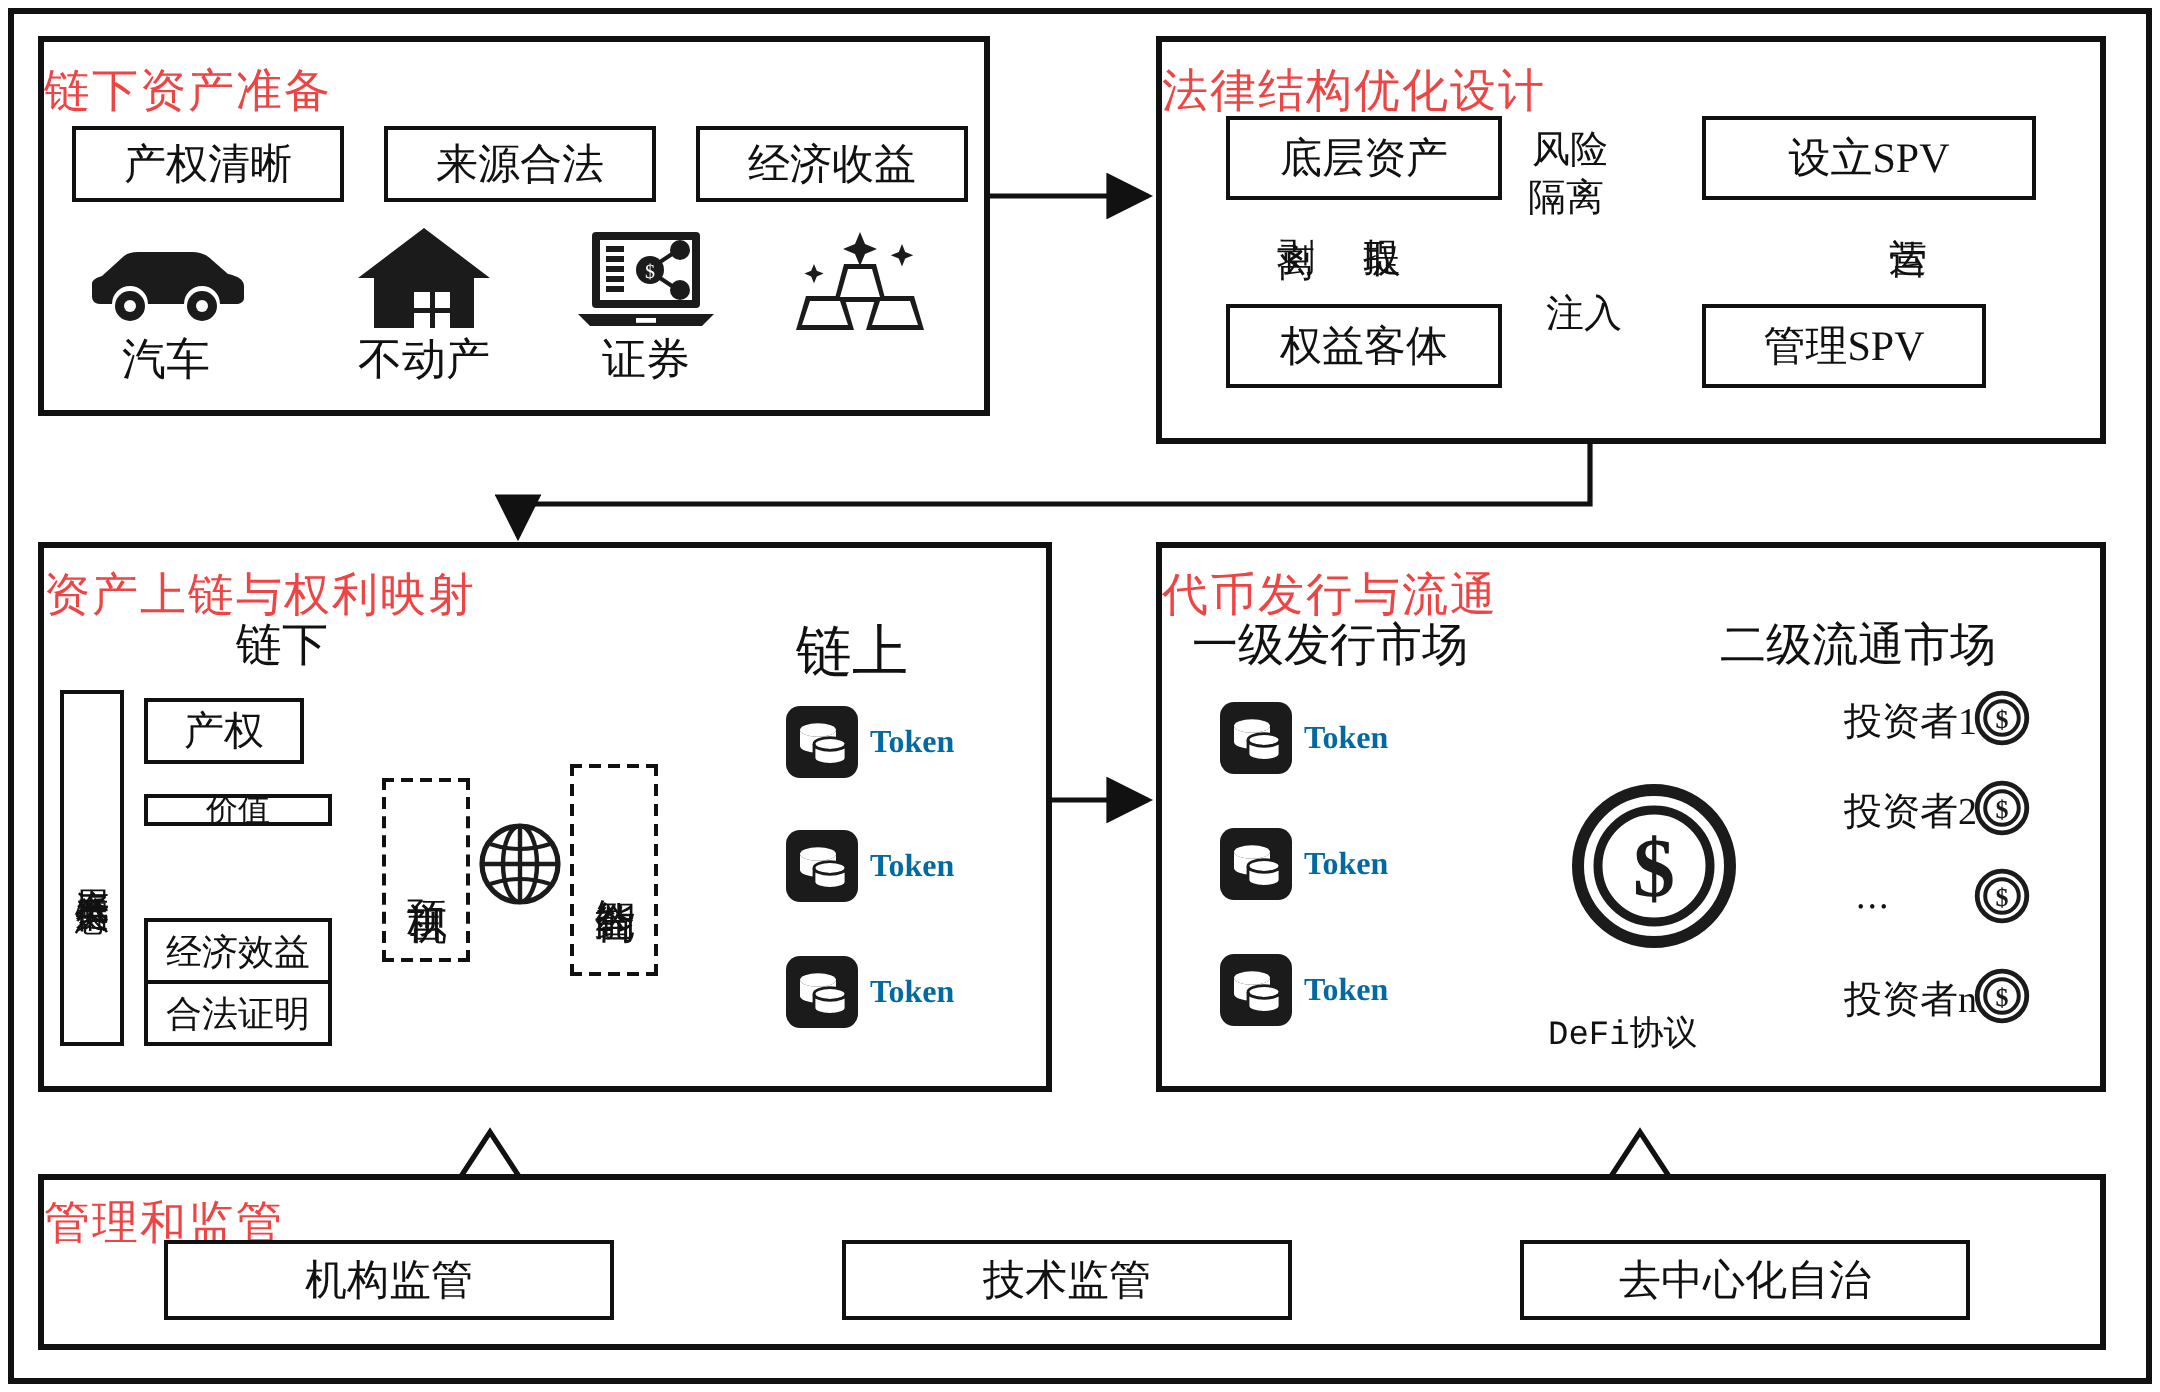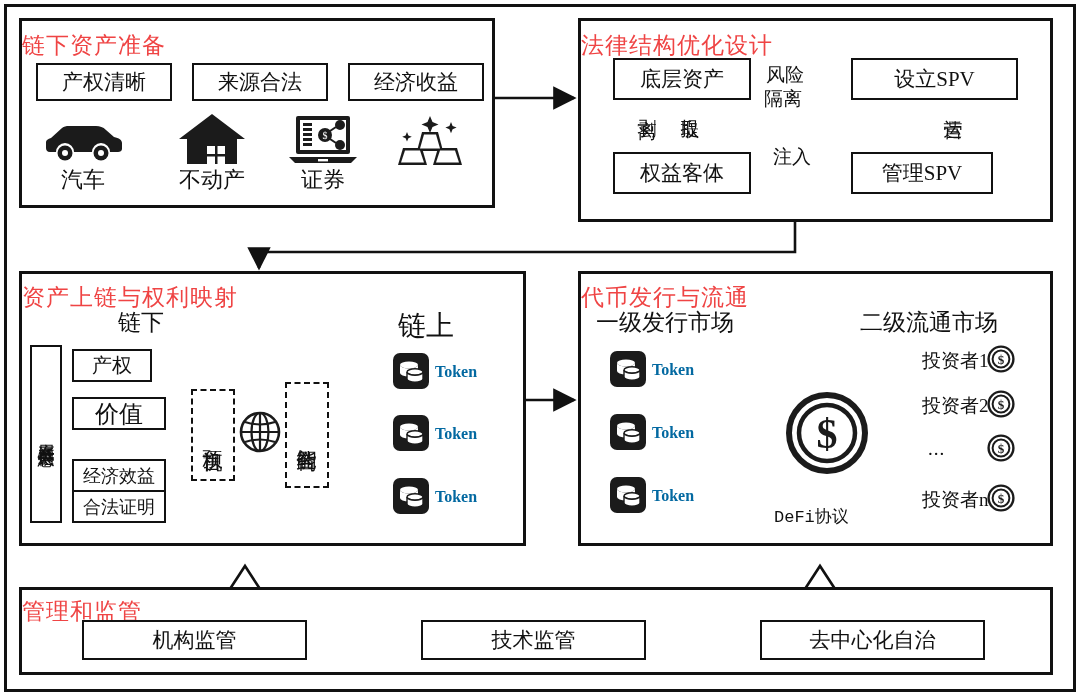--- a/index.html
+++ b/index.html
@@ -198,21 +198,21 @@
   </div>
 
   <div class="lbl" style="left:118px;top:307px;font-size:23px;">链下</div>
   <div class="lbl" style="left:350px;top:307px;font-size:28px;margin-left:48px;">链上</div>
 
   <div class="box thin" style="left:30px;top:345px;width:32px;height:178px;">
     <span class="vtext" style="font-size:17px;">底层资产关键信息</span>
   </div>
 
   <div class="box thin" style="left:72px;top:349px;width:80px;height:33px;font-size:20px;">产权</div>
-  <div class="box thin" style="left:72px;top:397px;width:94px;height:33px;font-size:24px;">价值</div>
+  <div class="box thin" style="left:72px;top:397px;width:94px;height:16px;font-size:16px;">价值</div>
   <div class="box thin" style="left:72px;top:459px;width:94px;height:33px;font-size:18px;font-family:Liberation Serif, serif;">经济效益</div>
   <div class="box thin" style="left:72px;top:490px;width:94px;height:33px;font-size:18px;">合法证明</div>
 
   <div class="dashbox" style="left:191px;top:389px;width:44px;height:92px;">
     <span class="vtext" style="font-size:20px;">预言机</span>
   </div>
 
   <div class="asset-icon" style="left:237px;top:406px;">
     <svg width="46" height="52" viewBox="0 0 46 52">
       <circle cx="23" cy="26" r="19" fill="none" stroke="#1b1b1b" stroke-width="2.6"></circle>

